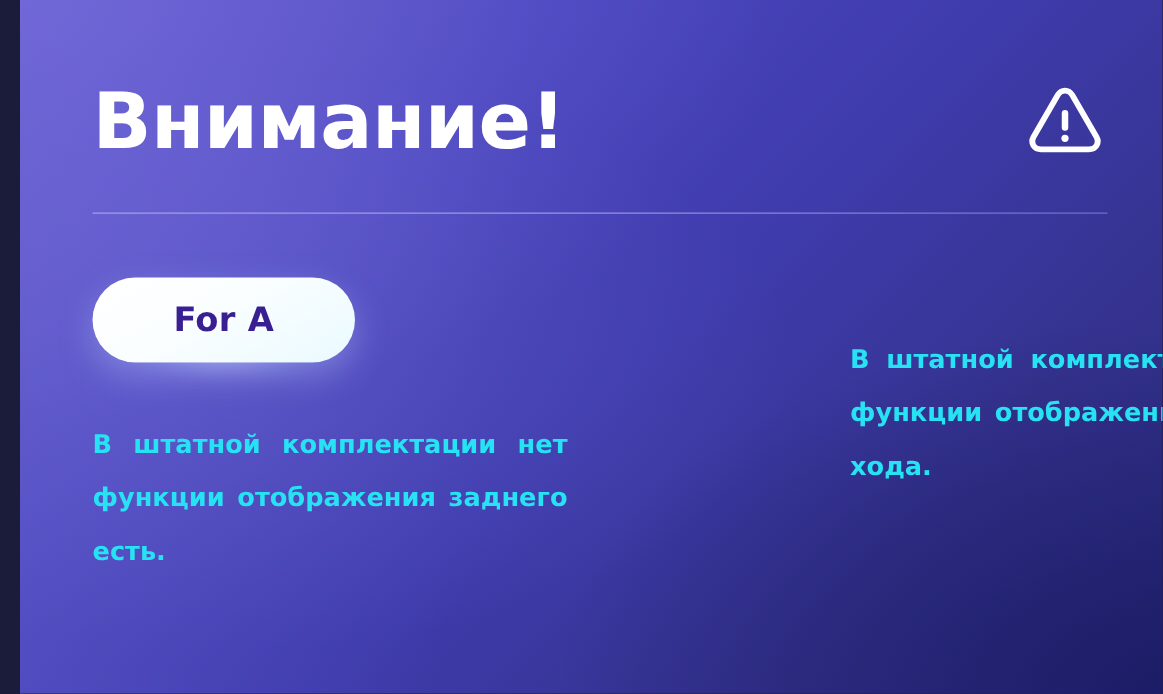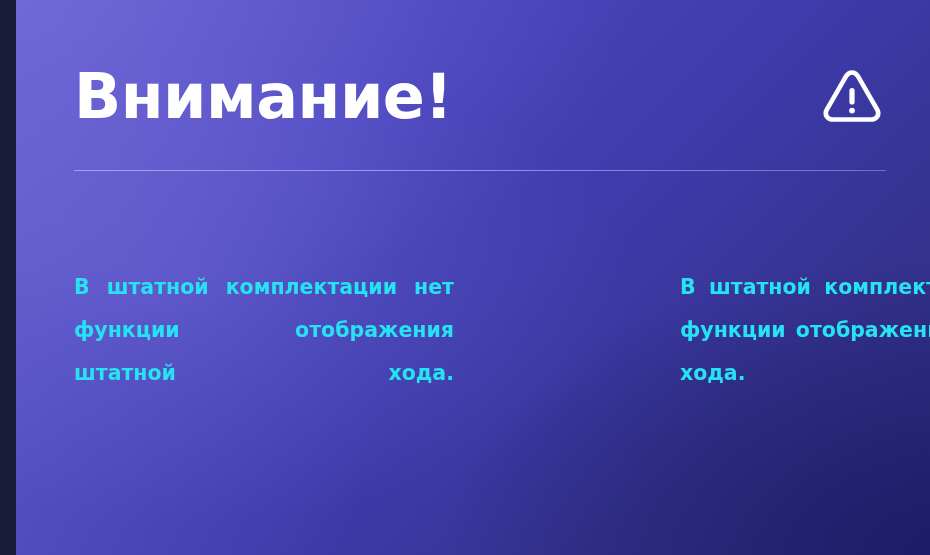--- a/index.html
+++ b/index.html
@@ -170,21 +170,27 @@
         <circle cx="32" cy="46.6" r="2.9" fill="#ffffff"></circle>
       </svg>
     </span>
   </div>
 
   <div class="divider"></div>
 
   <div class="columns">
 
     <div class="column">
-      <p class="column-desc">В штатной комплектации нет функции отображения штатной хода.</p>
+      <div class="pill-wrap">
+        <div class="pill-glow"></div>
+        <div class="pill">
+          <span class="pill-label">For A</span>
+        </div>
+      </div>
+      <p class="column-desc">В штатной комплектации нет функции отображения заднего есть.</p>
     </div>
 
     <div class="column">
       <p class="column-desc">В штатной комплектации есть функции отображения заднего хода.</p>
     </div>
 
   </div>
 </div>
 
 </body></html>

